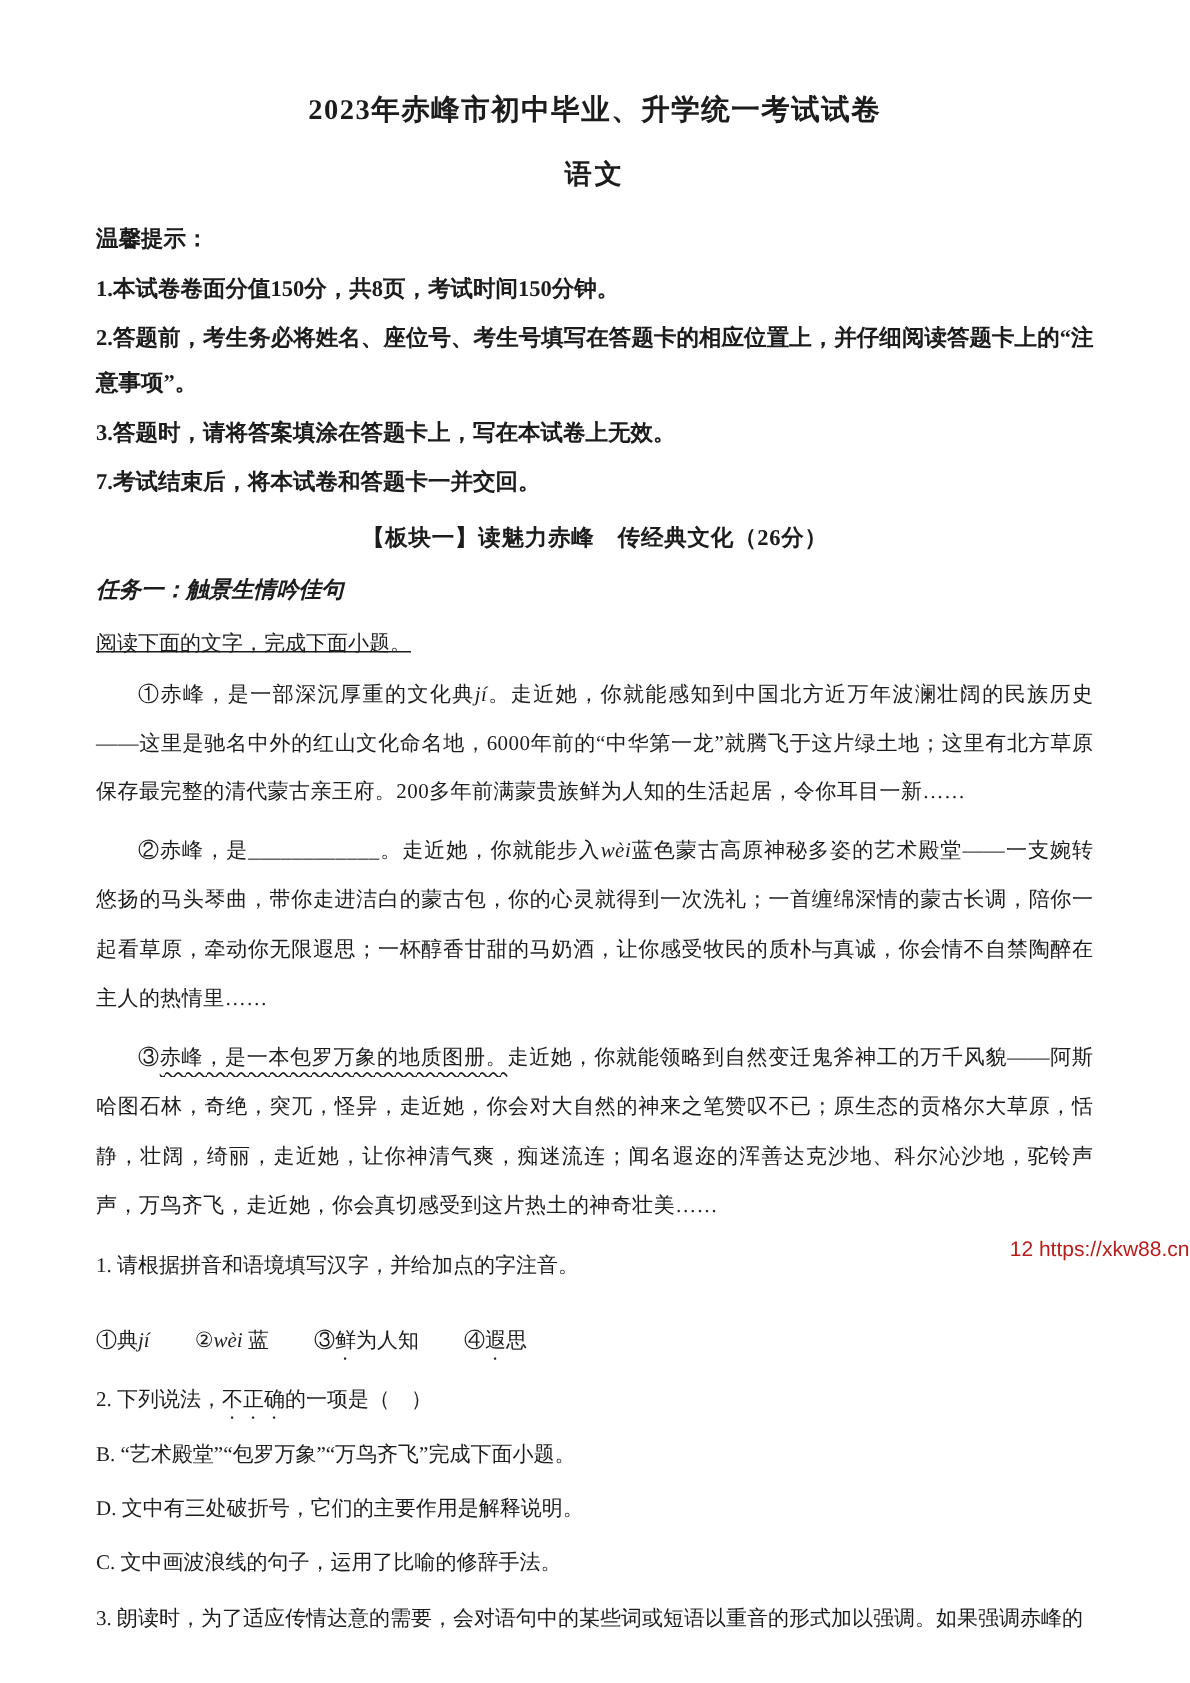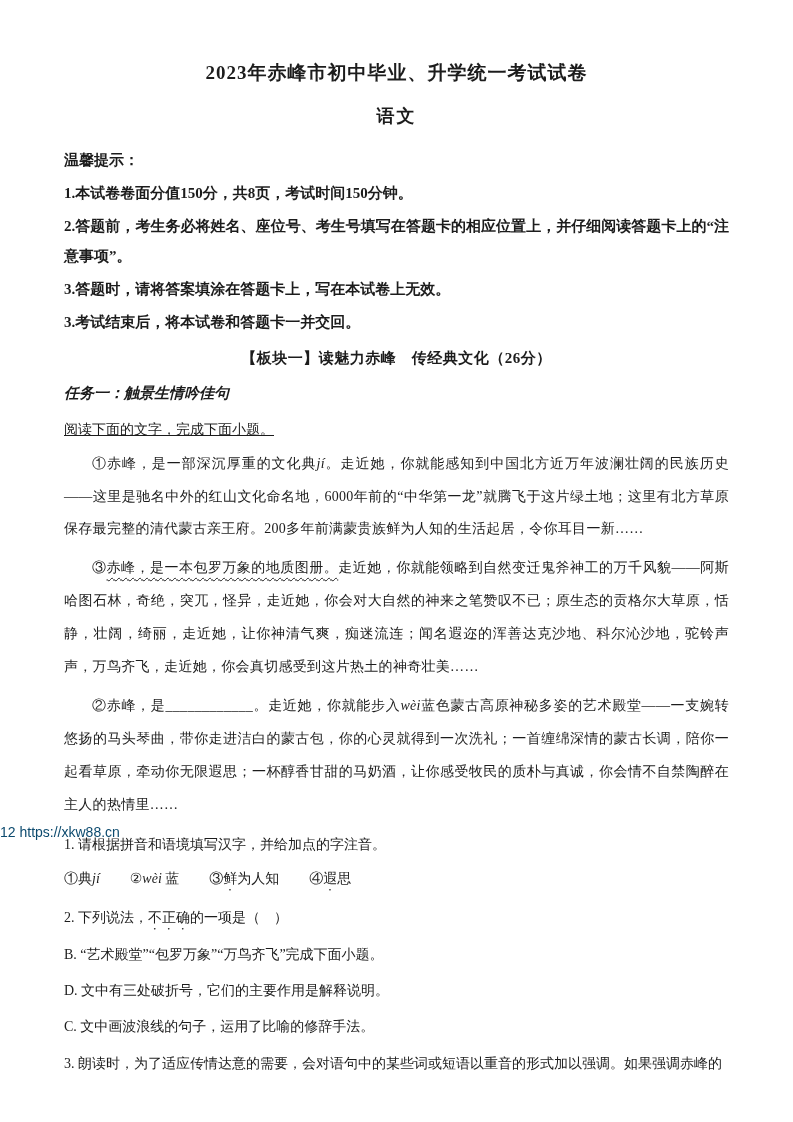--- a/index.html
+++ b/index.html
@@ -84,63 +84,63 @@
     -webkit-text-emphasis-position: under right;
     text-emphasis: filled dot;
     text-emphasis-position: under right;
   }
   .question {
     font-size: 14px;
     line-height: 2.0;
     margin-top: 10px;
     text-align: justify;
   }
-  .q1-items { margin-top: 6px; }
+  .q1-items { margin-top: 22px; }
   .q1-item { margin-right: 30px; }
   .option {
     font-size: 14px;
     line-height: 1.9;
     margin-top: 9px;
   }
   .footer {
     position: absolute;
     left: 0;
     bottom: 28px;
     width: 100%;
-    text-align: left;
+    text-align: right;
     font-size: 14px;
-    color: #0c4a6e;
+    color: #b91c1c;
     font-family: "Liberation Sans", sans-serif;
   }
 </style>
 </head>
 <body>
 
 <div class="page">
 
   <h1 class="title">2023年赤峰市初中毕业、升学统一考试试卷</h1>
   <h2 class="subject">语文</h2>
 
   <div class="notice">
     <p class="notice-heading">温馨提示：</p>
     <p class="notice-item">1.本试卷卷面分值150分，共8页，考试时间150分钟。</p>
     <p class="notice-item">2.答题前，考生务必将姓名、座位号、考生号填写在答题卡的相应位置上，并仔细阅读答题卡上的“注意事项”。</p>
     <p class="notice-item">3.答题时，请将答案填涂在答题卡上，写在本试卷上无效。</p>
-    <p class="notice-item">3.考试结束后，将本试卷和答题卡一并交回。</p>
+    <p class="notice-item">7.考试结束后，将本试卷和答题卡一并交回。</p>
   </div>
 
   <p class="section-heading">【板块一】读魅力赤峰　传经典文化（26分）</p>
   <p class="task-heading">任务一：触景生情吟佳句</p>
   <p class="intro">阅读下面的文字，完成下面小题。</p>
 
   <p class="passage"><span>①赤峰，是一部深沉厚重的文化典</span><span class="pinyin">jí</span><span>。走近她，你就能感知到中国北方近万年波澜壮阔的民族历史——这里是驰名中外的红山文化命名地，6000年前的“中华第一龙”就腾飞于这片绿土地；这里有北方草原保存最完整的清代蒙古亲王府。200多年前满蒙贵族鲜为人知的生活起居，令你耳目一新……</span></p>
 
+  <p class="passage"><span>②赤峰，是____________。走近她，你就能步入</span><span class="pinyin">wèi</span><span>蓝色蒙古高原神秘多姿的艺术殿堂——一支婉转悠扬的马头琴曲，带你走进洁白的蒙古包，你的心灵就得到一次洗礼；一首缠绵深情的蒙古长调，陪你一起看草原，牵动你无限遐思；一杯醇香甘甜的马奶酒，让你感受牧民的质朴与真诚，你会情不自禁陶醉在主人的热情里……</span></p>
+
   <p class="passage"><span>③</span><span class="wavy">赤峰，是一本包罗万象的地质图册。</span><span>走近她，你就能领略到自然变迁鬼斧神工的万千风貌——阿斯哈图石林，奇绝，突兀，怪异，走近她，你会对大自然的神来之笔赞叹不已；原生态的贡格尔大草原，恬静，壮阔，绮丽，走近她，让你神清气爽，痴迷流连；闻名遐迩的浑善达克沙地、科尔沁沙地，驼铃声声，万鸟齐飞，走近她，你会真切感受到这片热土的神奇壮美……</span></p>
-
-  <p class="passage"><span>②赤峰，是____________。走近她，你就能步入</span><span class="pinyin">wèi</span><span>蓝色蒙古高原神秘多姿的艺术殿堂——一支婉转悠扬的马头琴曲，带你走进洁白的蒙古包，你的心灵就得到一次洗礼；一首缠绵深情的蒙古长调，陪你一起看草原，牵动你无限遐思；一杯醇香甘甜的马奶酒，让你感受牧民的质朴与真诚，你会情不自禁陶醉在主人的热情里……</span></p>
 
   <p class="question">1. 请根据拼音和语境填写汉字，并给加点的字注音。</p>
 
   <p class="question q1-items"><span class="q1-item"><span>①典</span><span class="pinyin">jí</span></span><span class="q1-item"><span>②</span><span class="pinyin">wèi</span><span> 蓝</span></span><span class="q1-item"><span>③</span><span class="emph">鲜</span><span>为人知</span></span><span class="q1-item"><span>④</span><span class="emph">遐</span><span>思</span></span></p>
 
   <p class="question"><span>2. 下列说法，</span><span class="emph">不正确</span><span>的一项是（　）</span></p>
 
   <p class="option">B. “艺术殿堂”“包罗万象”“万鸟齐飞”完成下面小题。</p>
   <p class="option">D. 文中有三处破折号，它们的主要作用是解释说明。</p>
   <p class="option">C. 文中画波浪线的句子，运用了比喻的修辞手法。</p>

